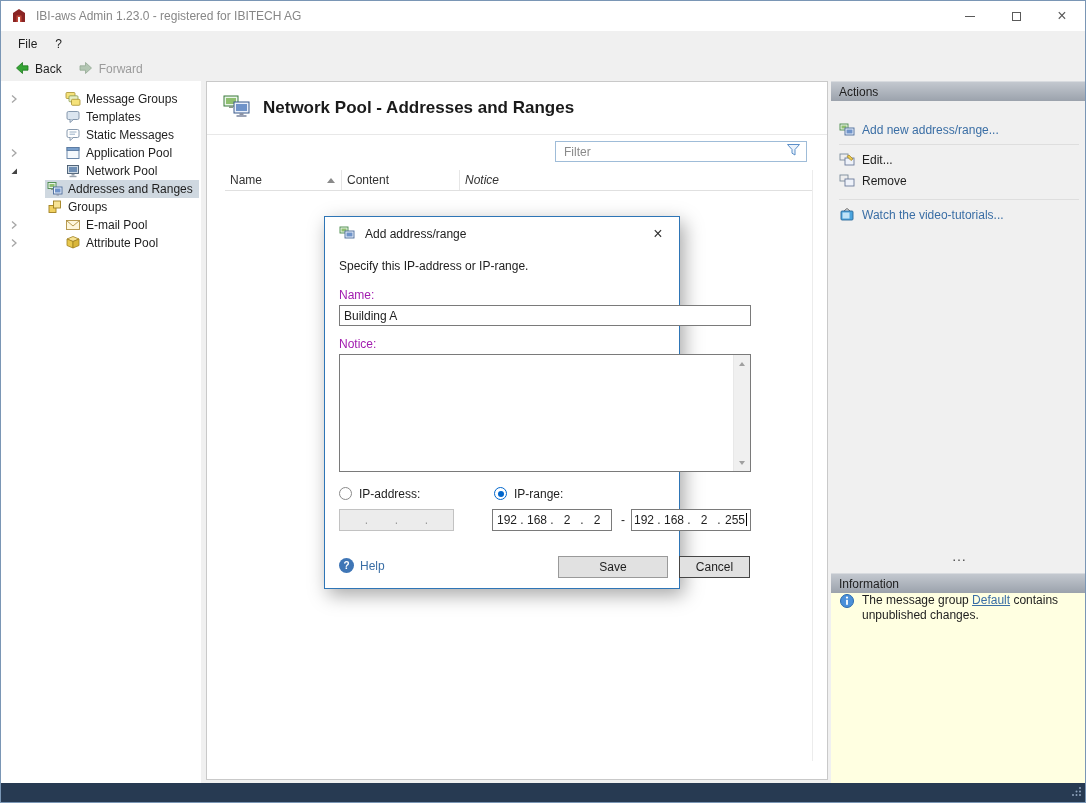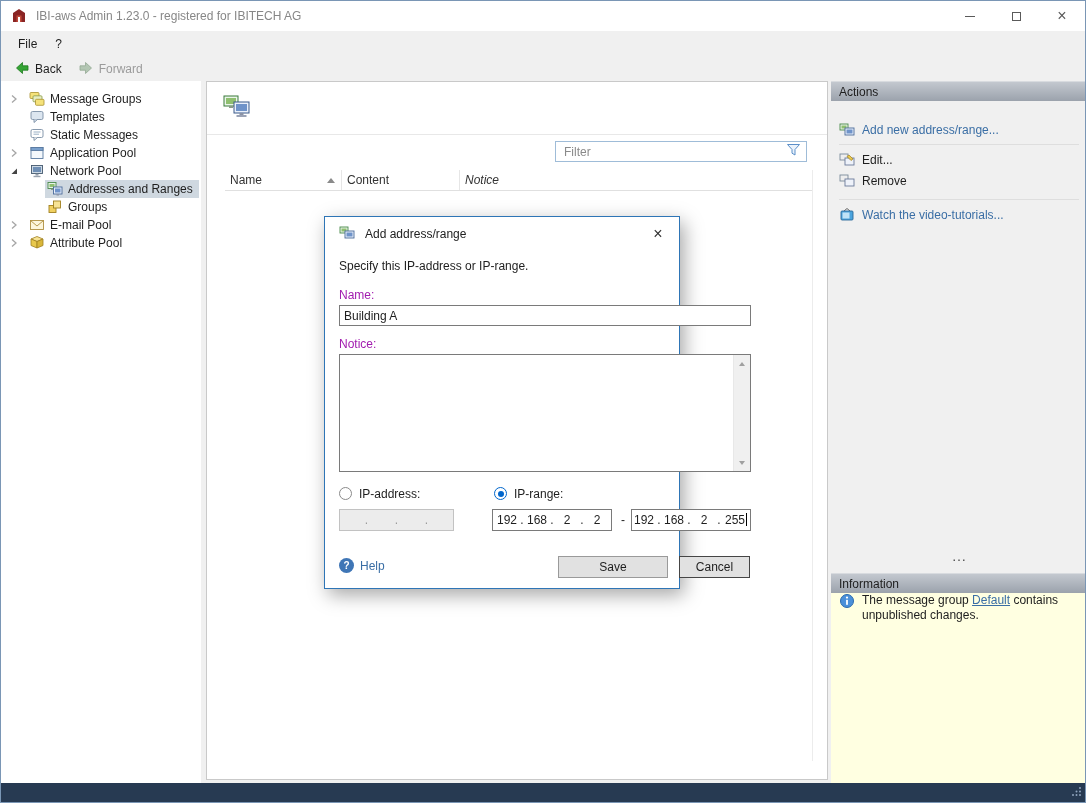--- a/index.html
+++ b/index.html
@@ -29,21 +29,21 @@
   .tool-btn { display:flex; align-items:center; gap:5px; padding:0 7px; height:22px; }
   .tool-btn.disabled .tool-label { color:#9b9b9b; }
 
   
   .app-body { position:absolute; top:80px; left:0; right:0; bottom:19px; background:#f0f0f0; }
   .panel-header { height:20px; background:linear-gradient(#c3c8cf,#9ba2ac); display:flex; align-items:center; padding:0 8px; color:#1e1e1e; border-top:1px solid #d8dbdf; }
 
   
   .nav-panel { position:absolute; left:0; top:0; width:200px; height:100%; background:#fff; }
   .tree { padding-top:9px; }
-  .tree-item { height:18px; display:flex; align-items:center; }
+  .tree-item { height:18px; display:flex; align-items:center;gap:36px; }
   .tree-item.lvl0 { padding-left:8px; }
   .tree-item.lvl1 { padding-left:44px; }
   .chev { width:18px; display:flex; align-items:center; justify-content:flex-start; flex:none; }
   .row-content { display:flex; align-items:center; gap:5px; flex:1; height:18px; padding-left:2px; margin-right:2px; }
   .tree-item.selected .row-content { background:#cfd8e0; }
   .tree-icon { width:16px; height:16px; flex:none; display:flex; align-items:center; justify-content:center; }
 
   
   .main-panel { position:absolute; left:205px; top:0; width:622px; height:699px; background:#fff; border:1px solid #c9c9c9; }
   .page-header { position:absolute; top:0; left:0; right:0; height:53px; display:flex; align-items:center; border-bottom:1px solid #e8e8e8; }
@@ -314,20 +314,21 @@
           <svg width="28" height="26" viewBox="0 0 28 26">
               <rect x="1" y="2" width="14" height="10" fill="#eaf5ea" stroke="#3a7a3a"></rect>
               <rect x="3" y="4" width="10" height="6" fill="#8fbf6f"></rect>
               <rect x="6" y="12" width="4" height="2" fill="#8a9a8a"></rect>
               <rect x="11" y="8" width="15" height="11" fill="#eaf0fa" stroke="#3a5a8a"></rect>
               <rect x="13" y="10" width="11" height="7" fill="#6f93c9"></rect>
               <rect x="16.5" y="19" width="4" height="2" fill="#8a92a5"></rect>
               <rect x="13.5" y="21" width="10" height="2" fill="#9aa2b5"></rect>
             </svg>
         </span>
+        <span class="page-title">Network Pool - Addresses and Ranges</span>
       </div>
 
       <div class="filter-box">
         <input type="text" placeholder="Filter" style="">
         <span><svg width="15" height="14" viewBox="0 0 15 14">
               <path d="M1.5 1.5 h12 l-4.5 5 v5.5 l-3 -1.8 v-3.7 z" fill="#eaf2fb" stroke="#5b8fc9" stroke-width="1"></path>
             </svg></span>
       </div>
 
       <div class="table-area">

